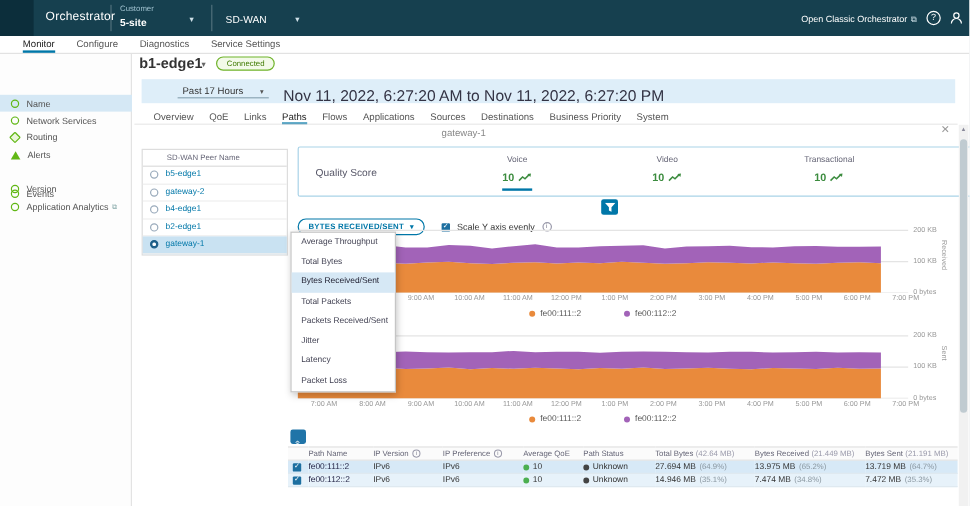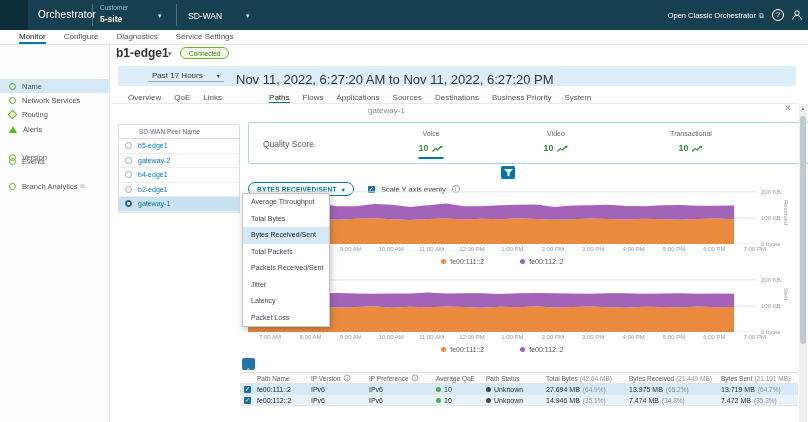--- a/index.html
+++ b/index.html
@@ -47,21 +47,21 @@
   .sext{font-size:6px;color:#8aa;margin-left:3px;}
 
   
   .timebar{position:absolute;left:118px;top:66px;width:678px;height:20px;background:#DEEEF9;}
   .range-select{position:absolute;left:30px;top:5px;font-size:8px;color:#333;border-bottom:1px solid #8ca6b5;padding:0 4px 1px 4px;cursor:pointer;}
   .range-select .c{font-size:6px;color:#555;margin-left:14px;}
   .range-text{position:absolute;left:118px;top:6px;font-size:13px;color:#334;}
 
   .subtabs{position:absolute;left:128px;top:90px;height:14px;display:flex;gap:13px;align-items:flex-end;}
   .subtab{font-size:8px;color:#555;padding-bottom:2px;cursor:pointer;white-space:nowrap;}
-  .subtab.active{color:#222;border-bottom:2px solid var(--accent);padding-bottom:0;margin-left:34px;}
+  .subtab.active{color:#222;border-bottom:2px solid var(--accent);padding-bottom:0;}
 
   .main-divider{position:absolute;left:112px;top:103px;width:686px;height:1px;background:#e9e9e9;}
   .panel-title{position:absolute;left:368px;top:106px;font-size:8px;color:#888;}
   .panel-close{position:absolute;left:784px;top:103px;font-size:9px;color:#999;cursor:pointer;}
 
   
   .peer-list{position:absolute;left:118px;top:124px;width:122px;background:#fff;border:1px solid #ddd;}
   .peer-head{height:14px;border-bottom:1px solid #ddd;font-size:6.5px;color:#667;line-height:14px;padding-left:20px;}
   .peer-row{height:14.5px;display:flex;align-items:center;border-bottom:1px solid #eee;cursor:pointer;}
   .peer-row.selected{background:#C9E2F2;}
@@ -183,23 +183,23 @@
         <span class="slabel">Alerts</span>
       </div>
       <div class="side-item" style="top: 91.5px; margin-top: 18px;">
         <span class="sicon"></span>
         <span class="slabel">Events</span>
       </div>
       <div class="side-item" style="top: 105.8px;">
         <span class="sicon"></span>
         <span class="slabel">Version</span>
       </div>
-      <div class="side-item" style="top: 134.4px;">
+      <div class="side-item" style="top: 120.1px;">
         <span class="sicon"></span>
-        <span class="slabel">Branch Analytics</span>
+        <span class="slabel">Application Analytics</span>
         <span class="sext">⧉</span>
       </div>
     </div>
 
   <div class="timebar">
     <span class="range-select">
       <span>Past 17 Hours</span><span class="c">▾</span>
     </span>
     <span class="range-text">Nov 11, 2022, 6:27:20 AM to Nov 11, 2022, 6:27:20 PM</span>
   </div>

